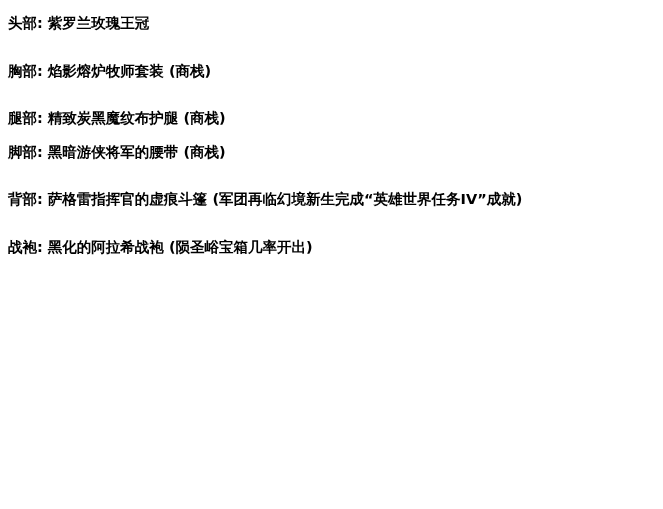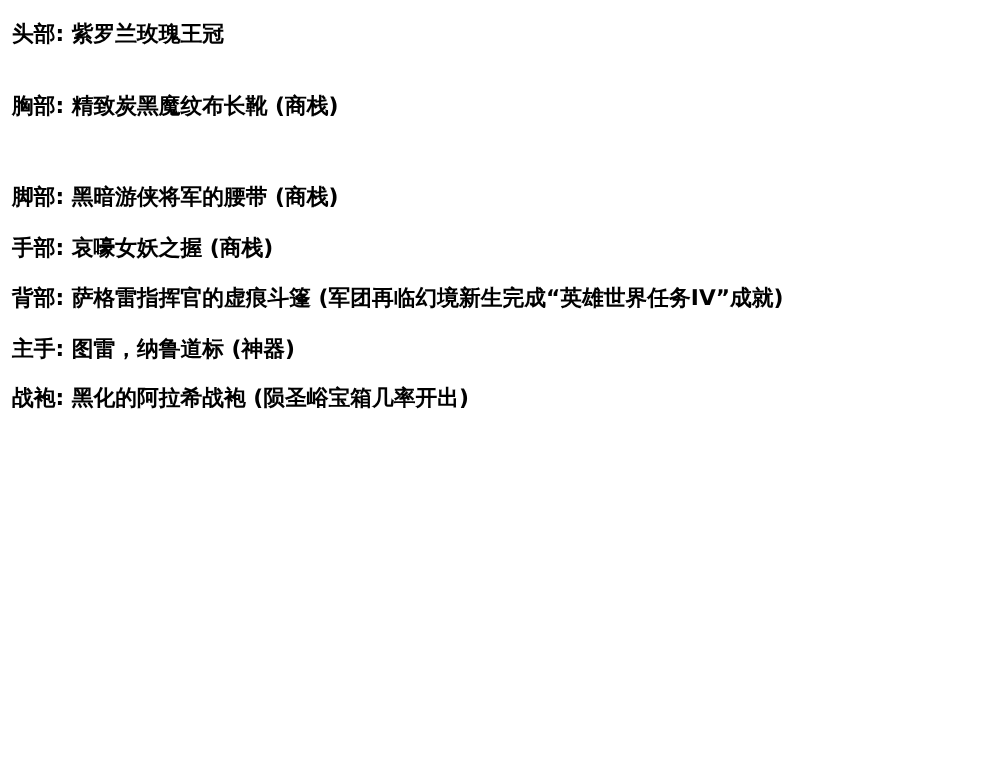--- a/index.html
+++ b/index.html
@@ -52,58 +52,55 @@
   </div>
 
   <div class="spacer-7"></div>
   <div class="spacer-7"></div>
 
 
   <div class="spacer-7"></div>
   <div class="spacer-7"></div>
 
   <div class="gear-row">
-    <span class="slot">胸部</span><span class="sep">: </span><span class="item">精致炭黑魔纹布长靴 (商栈)</span>
+    <span class="slot">胸部</span><span class="sep">: </span><span class="item">焰影熔炉牧师套装 (商栈)</span>
   </div>
 
   <div class="spacer-7"></div>
   <div class="spacer-7"></div>
 
 
   <div class="spacer-7"></div>
   <div class="spacer-7"></div>
 
+  <div class="gear-row">
+    <span class="slot">腿部</span><span class="sep">: </span><span class="item">精致炭黑魔纹布护腿 (商栈)</span>
+  </div>
 
   <div class="spacer-7"></div>
   <div class="spacer-7"></div>
 
   <div class="gear-row">
     <span class="slot">脚部</span><span class="sep">: </span><span class="item">黑暗游侠将军的腰带 (商栈)</span>
   </div>
 
   <div class="spacer-7"></div>
   <div class="spacer-7"></div>
 
-  <div class="gear-row">
-    <span class="slot">手部</span><span class="sep">: </span><span class="item">哀嚎女妖之握 (商栈)</span>
-  </div>
 
   <div class="spacer-7"></div>
   <div class="spacer-7"></div>
 
   <div class="gear-row">
     <span class="slot">背部</span><span class="sep">: </span><span class="item">萨格雷指挥官的虚痕斗篷 (军团再临幻境新生完成“英雄世界任务IV”成就)</span>
   </div>
 
   <div class="spacer-7"></div>
   <div class="spacer-7"></div>
 
-  <div class="gear-row">
-    <span class="slot">主手</span><span class="sep">: </span><span class="item">图雷，纳鲁道标 (神器)</span>
-  </div>
 
   <div class="spacer-7"></div>
   <div class="spacer-7"></div>
 
   <div class="gear-row">
     <span class="slot">战袍</span><span class="sep">: </span><span class="item">黑化的阿拉希战袍 (陨圣峪宝箱几率开出)</span>
   </div>
 
 </div>
 

